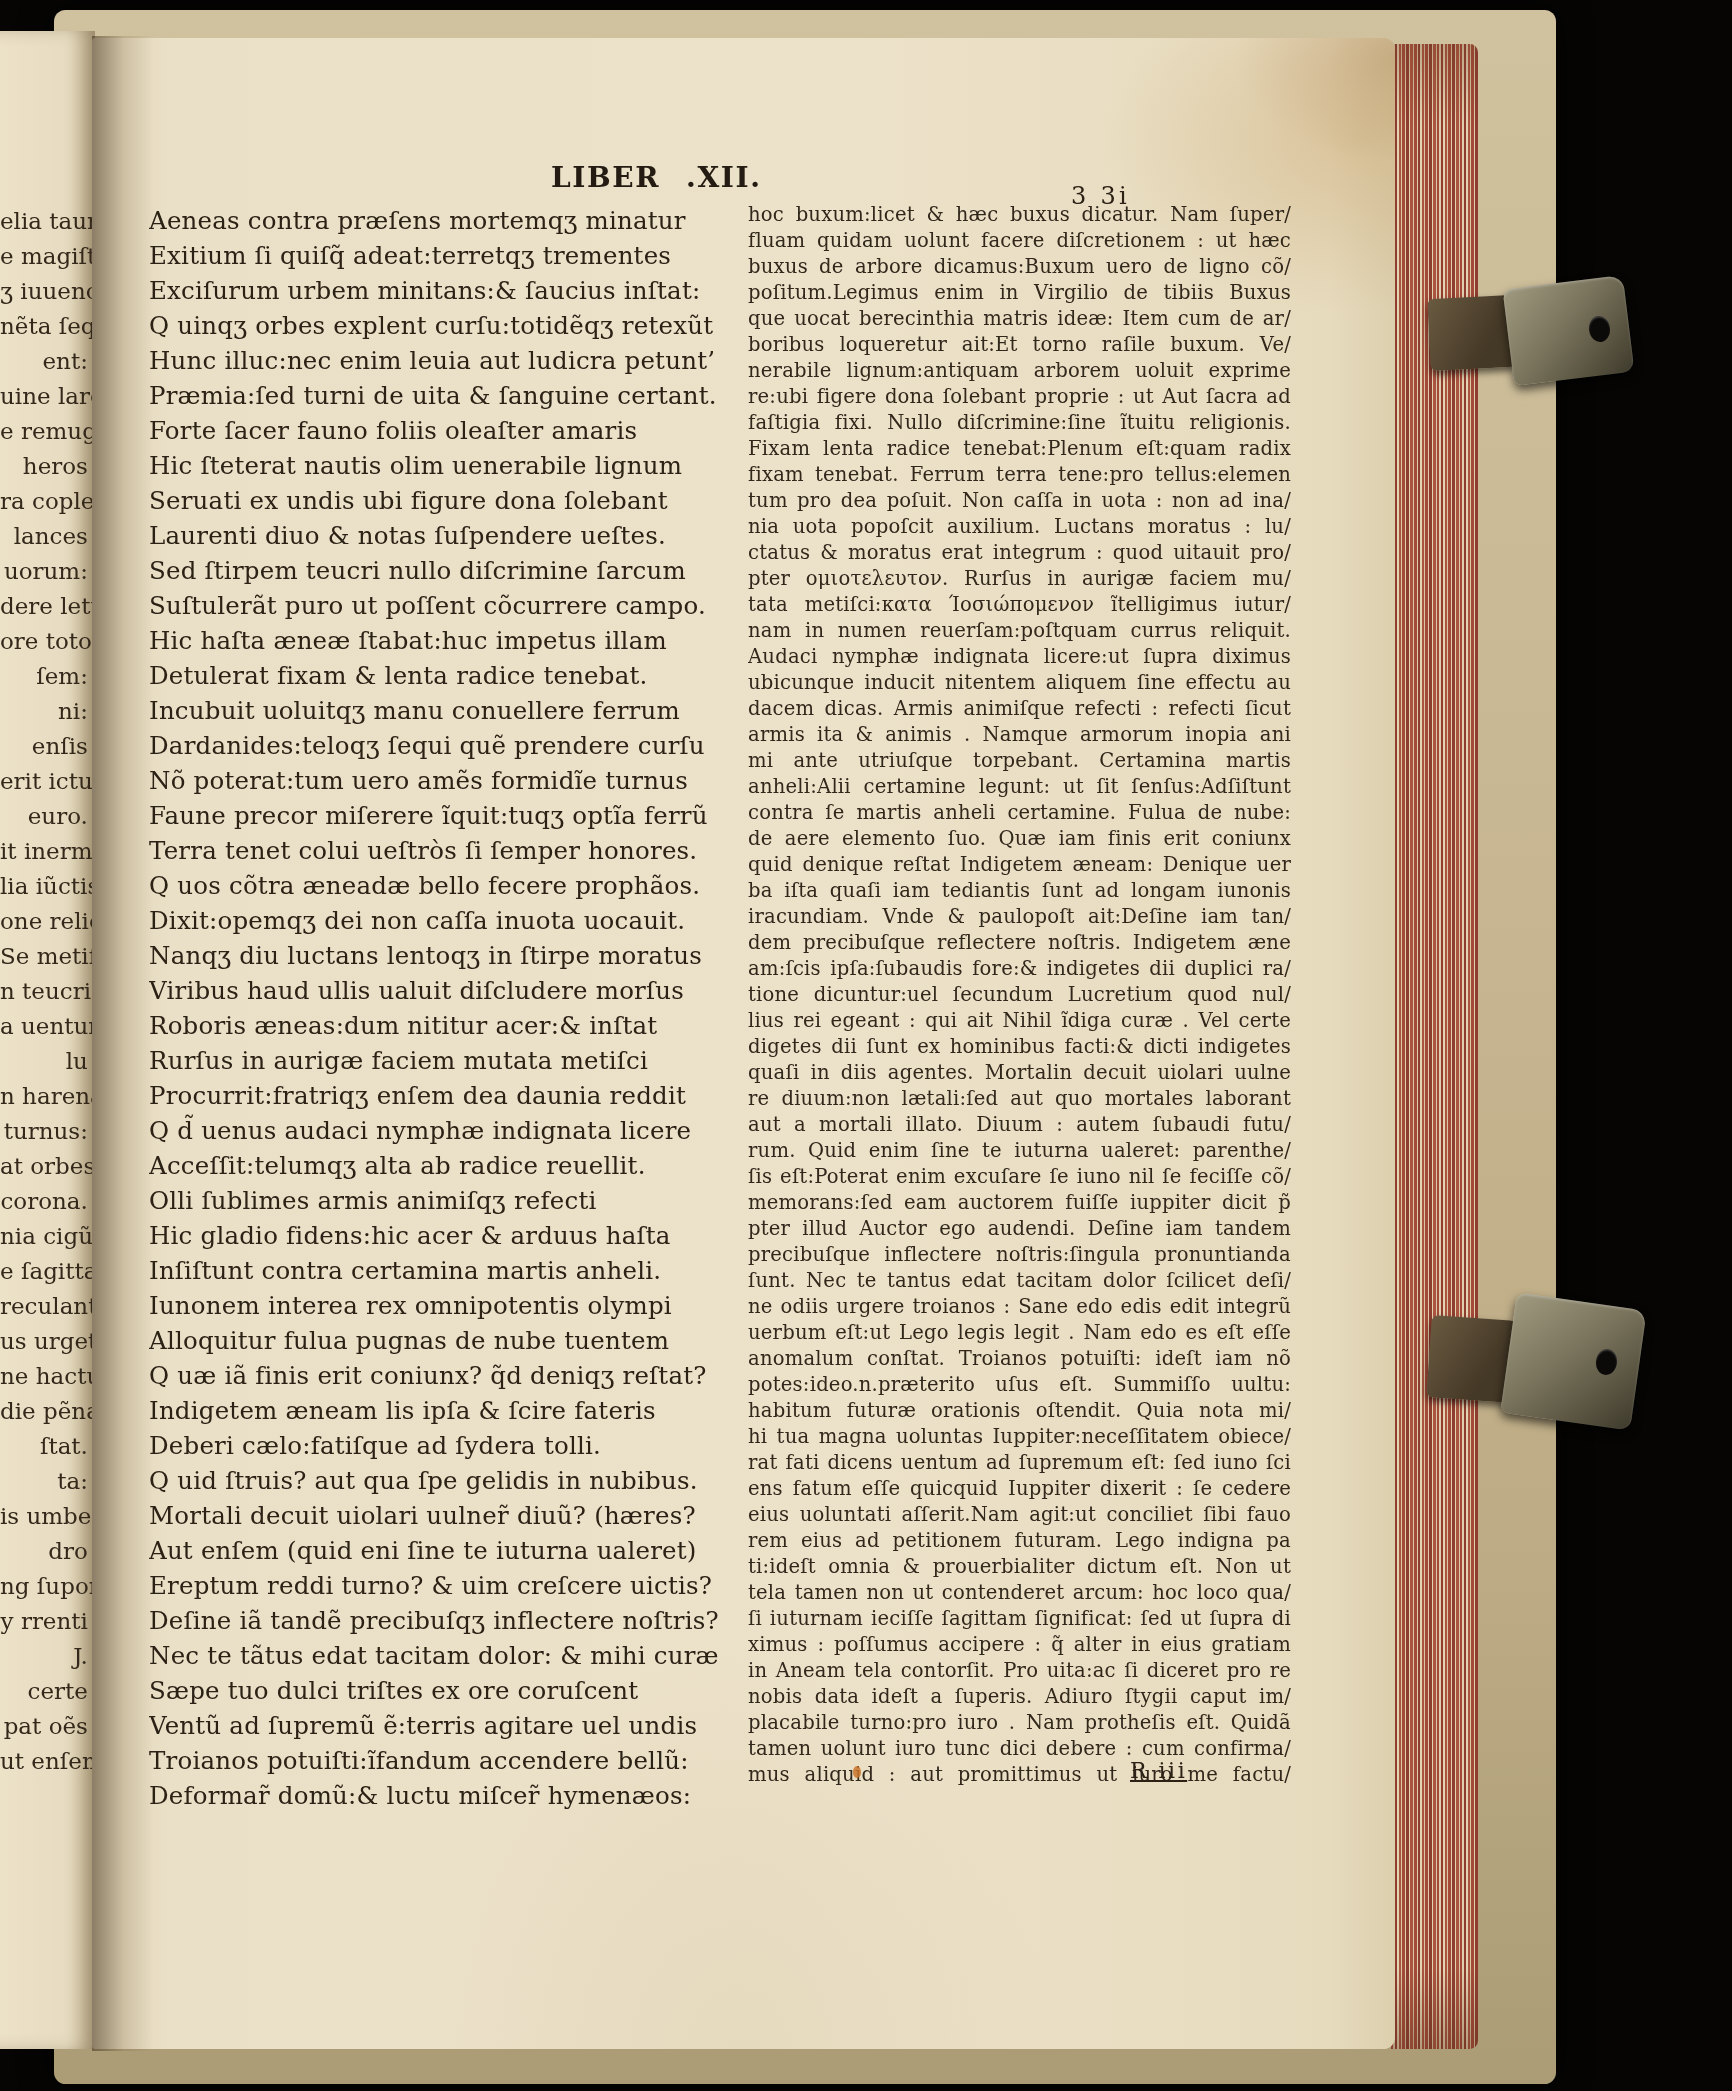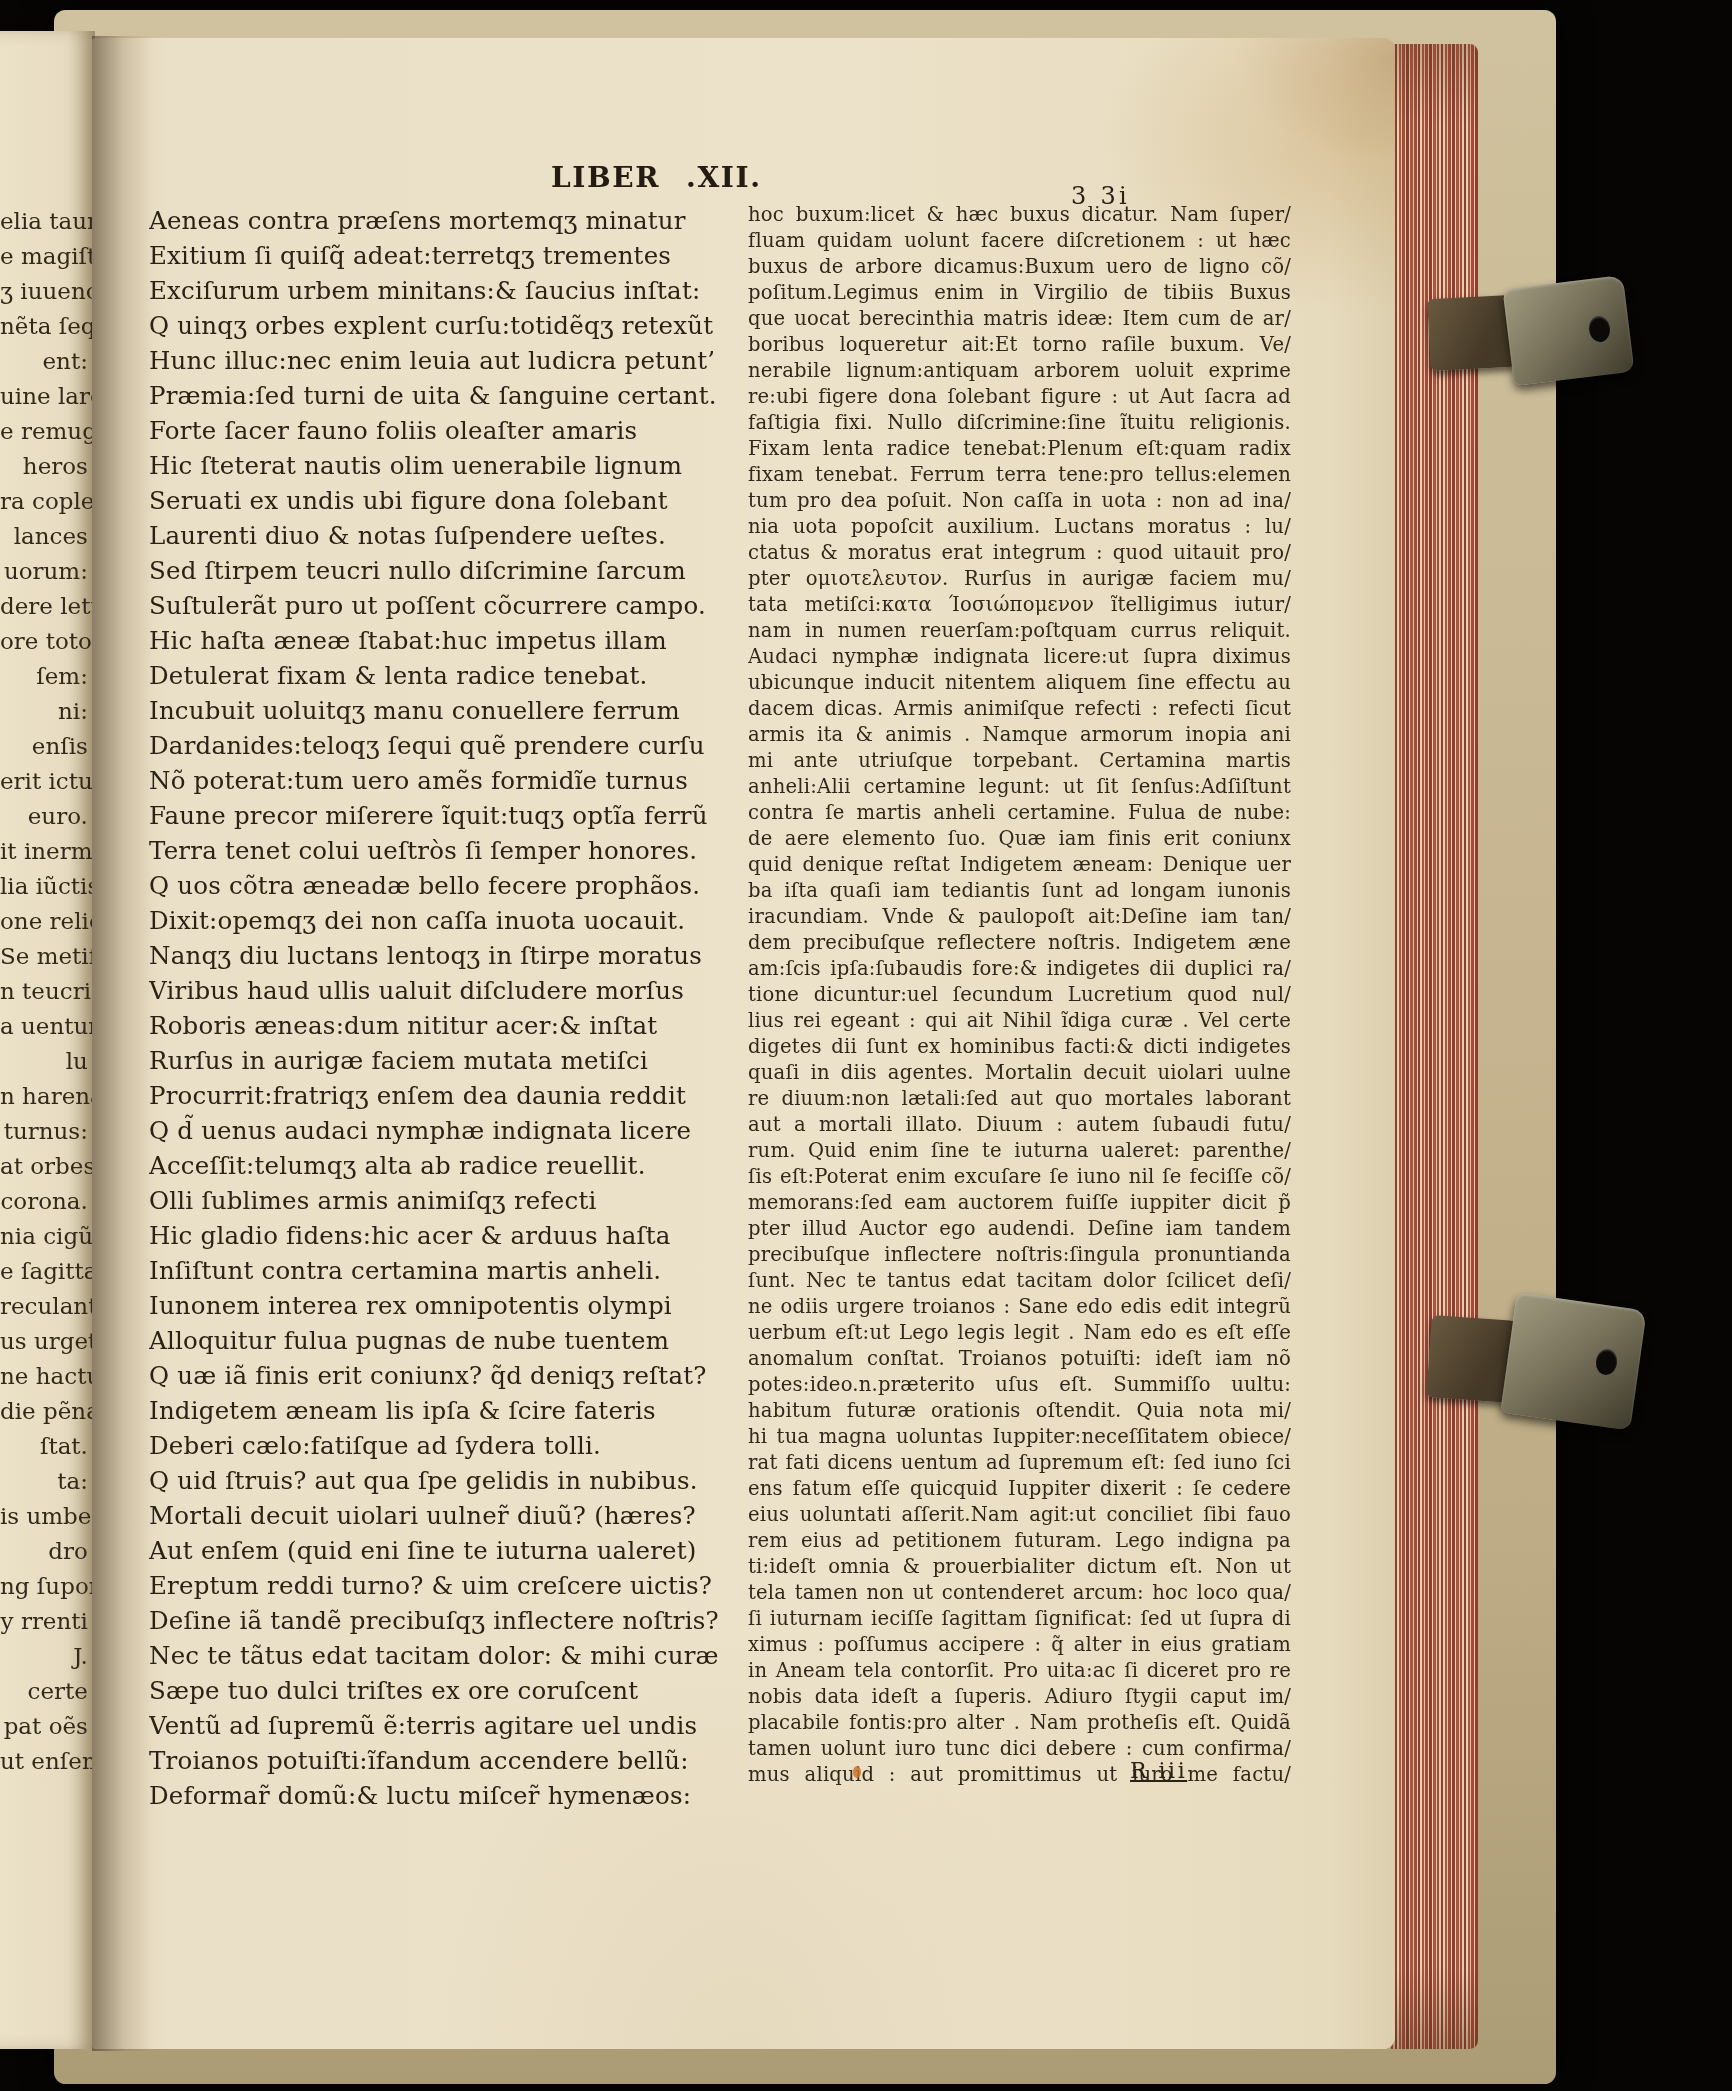--- a/index.html
+++ b/index.html
@@ -210,21 +210,21 @@
       </div>
 
     <div class="comm">
         <div class="cl">hoc buxum:licet &amp; hæc buxus dicatur. Nam ſuper/</div>
         <div class="cl">fluam quidam uolunt facere diſcretionem : ut hæc</div>
         <div class="cl">buxus de arbore dicamus:Buxum uero de ligno cõ/</div>
         <div class="cl">poſitum.Legimus enim in Virgilio de tibiis Buxus</div>
         <div class="cl">que uocat berecinthia matris ideæ: Item cum de ar/</div>
         <div class="cl">boribus loqueretur ait:Et torno raſile buxum.  Ve/</div>
         <div class="cl">nerabile lignum:antiquam arborem uoluit exprime</div>
-        <div class="cl">re:ubi figere dona ſolebant figure : ut Aut ſacra ad</div>
+        <div class="cl">re:ubi figere dona ſolebant proprie : ut Aut ſacra ad</div>
         <div class="cl">faſtigia fixi.  Nullo diſcrimine:ſine ĩtuitu religionis.</div>
         <div class="cl">Fixam lenta radice tenebat:Plenum eſt:quam radix</div>
         <div class="cl">fixam tenebat.  Ferrum terra tene:pro tellus:elemen</div>
         <div class="cl">tum pro dea poſuit.  Non caſſa in uota : non ad ina/</div>
         <div class="cl">nia uota popoſcit auxilium.  Luctans moratus : lu/</div>
         <div class="cl">ctatus &amp; moratus erat integrum : quod uitauit pro/</div>
         <div class="cl">pter ομιοτελευτον.  Rurſus in aurigæ faciem mu/</div>
         <div class="cl">tata metiſci:κατα Ίοσιώπομενον ĩtelligimus iutur/</div>
         <div class="cl">nam in numen reuerſam:poſtquam currus reliquit.</div>
         <div class="cl">Audaci nymphæ indignata licere:ut ſupra diximus</div>
@@ -261,21 +261,21 @@
         <div class="cl">rat fati dicens uentum ad ſupremum eſt: ſed iuno ſci</div>
         <div class="cl">ens fatum eſſe quicquid Iuppiter dixerit : ſe cedere</div>
         <div class="cl">eius uoluntati aſſerit.Nam agit:ut conciliet ſibi fauo</div>
         <div class="cl">rem eius ad petitionem futuram.  Lego indigna pa</div>
         <div class="cl">ti:ideſt omnia &amp; prouerbialiter dictum eſt.  Non ut</div>
         <div class="cl">tela tamen non ut contenderet arcum: hoc loco qua/</div>
         <div class="cl">ſi iuturnam ieciſſe ſagittam ſignificat: ſed ut ſupra di</div>
         <div class="cl">ximus : poſſumus accipere : q̃ alter in eius gratiam</div>
         <div class="cl">in Aneam tela contorſit.  Pro uita:ac ſi diceret pro re</div>
         <div class="cl">nobis data ideſt a ſuperis.  Adiuro ſtygii caput im/</div>
-        <div class="cl">placabile fontis:pro alter . Nam protheſis eſt. Quidã</div>
+        <div class="cl">placabile turno:pro iuro . Nam protheſis eſt. Quidã</div>
         <div class="cl">tamen uolunt iuro tunc dici debere : cum confirma/</div>
         <div class="cl">mus aliquid : aut promittimus ut iuro me factu/</div>
       </div>
 
     <div class="signature">R iii</div>
     <div class="speck"></div>
   </div>
 
   <div class="gutter"></div>
 

